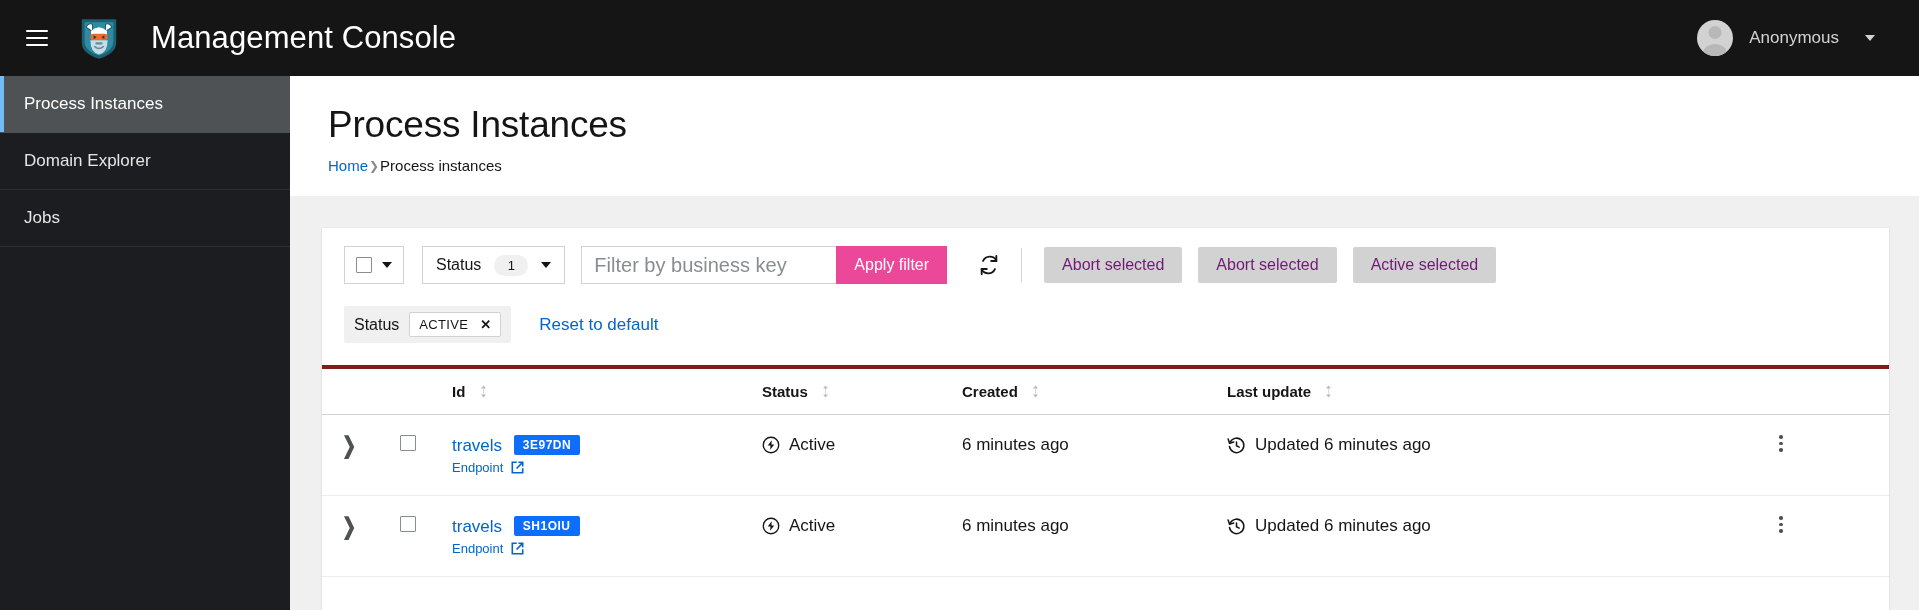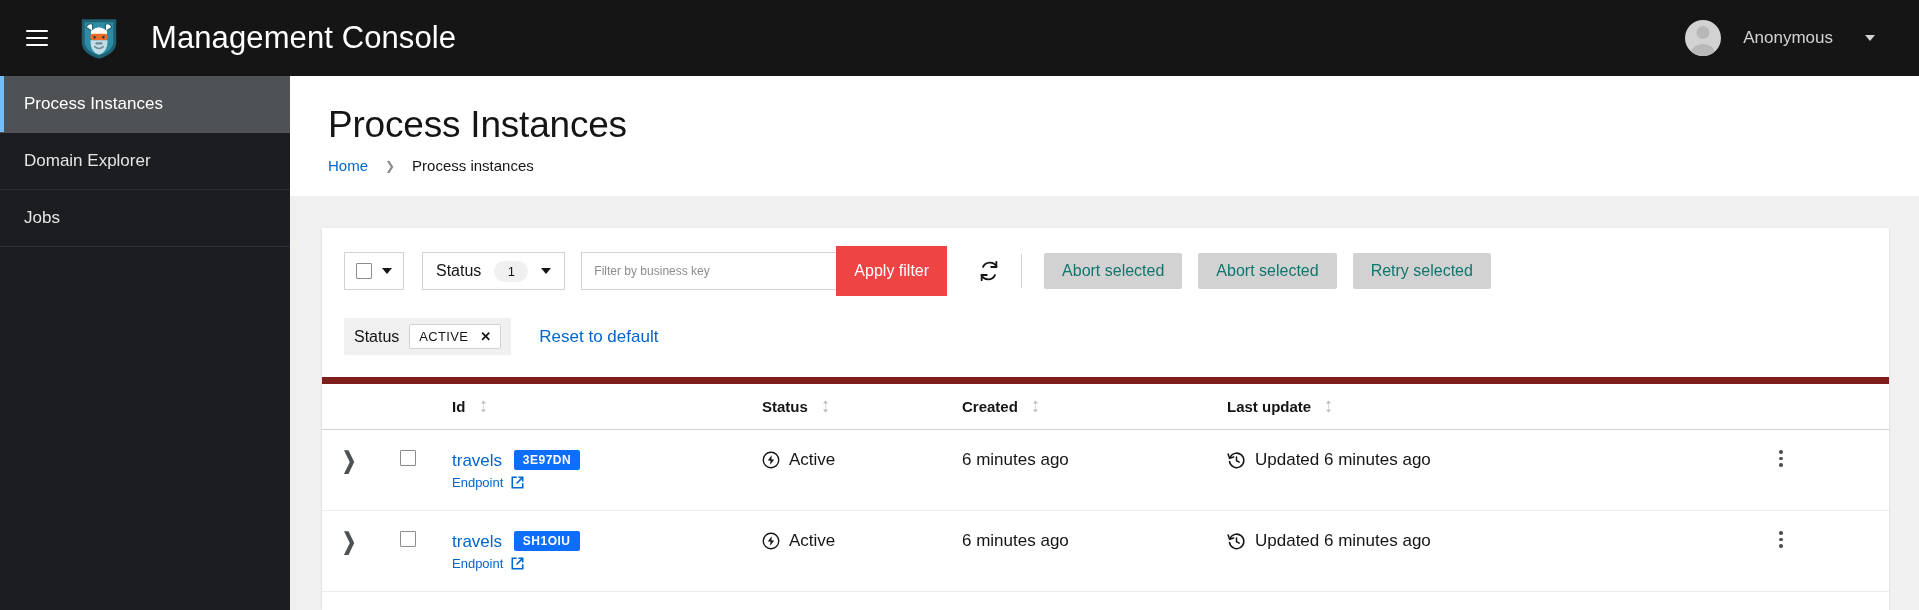--- a/index.html
+++ b/index.html
@@ -24,21 +24,21 @@
     display: flex; flex-direction: column; align-items: center; justify-content: center;
     gap: 5px; cursor: pointer; flex: 0 0 auto;
   }
   .hamburger span { display: block; width: 22px; height: 2px; background: #fff; border-radius: 1px; }
   .brand { display: flex; align-items: center; gap: 29px; margin-left: 16px; cursor: pointer; }
   .brand-logo { width: 46px; height: 46px; flex: 0 0 auto; display:block; }
   .brand-title {
     color: #fff; font-size: 31px; font-weight: 400; letter-spacing: .1px; white-space: nowrap;
   }
   .masthead-spacer { flex: 1 1 auto; }
-  .user-area { display: flex; align-items: center; gap: 22px; cursor: pointer; padding-right: 22px; }
+  .user-area { display: flex; align-items: center; gap: 16px; cursor: pointer; padding-right: 22px; }
   .avatar { width: 36px; height: 36px; border-radius: 50%; background: #d2d2d2; position: relative; overflow: hidden; flex:0 0 auto;}
   .avatar::before { content:""; position:absolute; top:6px; left:50%; transform:translateX(-50%); width:13px; height:13px; border-radius:50%; background:#b8b8b8; }
   .avatar::after { content:""; position:absolute; bottom:-7px; left:50%; transform:translateX(-50%); width:24px; height:19px; border-radius:50% 50% 46% 46%; background:#b8b8b8; }
   .user-name { color: #d2d2d2; font-size: 17px; }
   .caret-down {
     width: 0; height: 0; border-left: 5px solid transparent; border-right: 5px solid transparent;
     border-top: 6px solid #d2d2d2; margin-left: 10px;
   }
 
   
@@ -53,21 +53,21 @@
   }
   .nav-item.active { background: #4f5255; color: #fff; border-bottom-color: transparent; }
   .nav-item.active::before {
     content:""; position:absolute; left:0; top:0; bottom:0; width:4px; background:#73bcf7;
   }
 
   
   .main { flex: 1 1 auto; background: #f0f0f0; display: flex; flex-direction: column; min-width: 0; overflow: hidden; }
   .page-header { background: #fff; padding: 28px 38px 22px 38px; }
   .page-title { font-size: 37px; font-weight: 400; color: #151515; letter-spacing: -.2px; line-height: 1.12; }
-  .breadcrumb { display: flex; align-items: center; gap: 17px; margin-top: 12px; font-size: 15px; }
+  .breadcrumb { display: flex; align-items: center; gap: 1px; margin-top: 12px; font-size: 15px; }
   .breadcrumb a { color: #0066cc; text-decoration: none; cursor: pointer; }
   .bc-sep { color: #8a8d90; font-size: 12px; }
   .breadcrumb .current { color: #151515; }
 
   .content-pad { padding: 32px 30px 0 32px; flex: 1 1 auto; min-height: 0; }
   .card { background: #fff; box-shadow: 0 1px 2px rgba(3,3,3,.10), 0 0 2px rgba(3,3,3,.06); height: 100%; overflow: hidden; }
 
   
   .toolbar { display: flex; align-items: center; padding: 18px 22px 0 22px; gap: 0; }
   .bulk-select {
@@ -83,53 +83,53 @@
     display:flex; align-items:center; gap:13px; height:38px; margin-left:18px;
     border:1px solid #d2d2d2; background:#fff; padding: 0 13px; cursor:pointer;
   }
   .status-select .lbl { font-size: 16px; color: #151515; }
   .count-badge {
     background:#f0f0f0; color:#151515; font-size:13px; border-radius:11px; padding:3px 12px; min-width:34px; text-align:center;
   }
 
   .bizkey-input {
     height:38px; width:255px; margin-left:16px; border:1px solid #d2d2d2; border-right:none; background:#fff;
-    font-size:12px; color:#6a6e73; padding: 16px 12px; font-family:"Liberation Sans", sans-serif; outline:none;
+    font-size:20px; color:#6a6e73; padding: 16px 12px; font-family:"Liberation Sans", sans-serif; outline:none;
   }
   .bizkey-input::placeholder { color:#8a8d90; }
   .apply-btn {
-    height:50px; background:#ef4444; border:none; color:#fff; font-size:16px; padding:0 18px; cursor:pointer;
+    height:38px; background:#ec4899; border:none; color:#fff; font-size:16px; padding:0 18px; cursor:pointer;
     font-family:"Liberation Sans", sans-serif;
   }
   .refresh-btn {
     width:40px; height:38px; margin-left:22px; background:none; border:none; cursor:pointer;
     display:flex; align-items:center; justify-content:center;
   }
   .tb-divider { width:1px; height:34px; background:#d2d2d2; margin: 0 22px 0 12px; }
   .ghost-btn {
-    height:36px; background:#d2d2d2; border:none; color:#0f766e; font-size:16px; padding:0 18px;
+    height:36px; background:#d2d2d2; border:none; color:#701a75; font-size:16px; padding:0 18px;
     margin-right:16px; cursor:default; font-family:"Liberation Sans", sans-serif; border-radius:2px;
   }
 
   
   .chip-row { display:flex; align-items:center; padding: 22px 22px 0 22px; }
   .chip-group { display:flex; align-items:center; gap:10px; background:#f0f0f0; padding: 6px 10px; border-radius:2px; }
   .chip-group .gl { font-size:16px; color:#151515; }
   .chip {
     display:flex; align-items:center; gap:12px; background:#fff; border:1px solid #d2d2d2;
     padding: 4px 9px; border-radius:2px; font-size:13px; letter-spacing:.3px; color:#151515; cursor:pointer;
   }
   .chip-x { font-size:13px; color:#151515; font-weight:700; line-height:1; }
   .reset-link { color:#0066cc; font-size:17px; margin-left:28px; cursor:pointer; text-decoration:none; }
 
   
   table.pi-table { width:100%; border-collapse:collapse; margin-top:22px; table-layout:fixed; }
   table.pi-table th {
     text-align:left; font-size:15px; font-weight:700; color:#151515; padding: 14px 0 14px 0;
-    border-top:7px solid #7f1d1d; border-bottom:1px solid #d2d2d2; vertical-align:middle;
+    border-top:4px solid #7f1d1d; border-bottom:1px solid #d2d2d2; vertical-align:middle;
   }
   table.pi-table td {
     padding: 20px 0; border-bottom:1px solid #ededed; vertical-align:top; font-size:17px; color:#151515;
   }
   .col-toggle { width: 78px; }
   .col-check  { width: 52px; }
   .col-id     { width: 310px; }
   .col-status { width: 200px; }
   .col-created{ width: 265px; }
   .col-update { width: auto; }
@@ -235,21 +235,21 @@
                   <polyline points="20 2 20 7.6 14.4 7.6"></polyline>
                 <path d="M4 17a8.2 8.2 0 0 0 14.5-.6"></path>
                   <polyline points="4 22 4 16.4 9.6 16.4"></polyline>
               </svg>
             </button>
 
             <span class="tb-divider"></span>
 
             <button class="ghost-btn" disabled="">Abort selected</button>
             <button class="ghost-btn" disabled="">Abort selected</button>
-            <button class="ghost-btn" disabled="">Retry selected</button>
+            <button class="ghost-btn" disabled="">Active selected</button>
           </div>
 
           <div class="chip-row">
             <div class="chip-group">
               <span class="gl">Status</span>
               <span class="chip">
                 <span>ACTIVE</span>
                 <span class="chip-x">✕</span>
               </span>
             </div>

